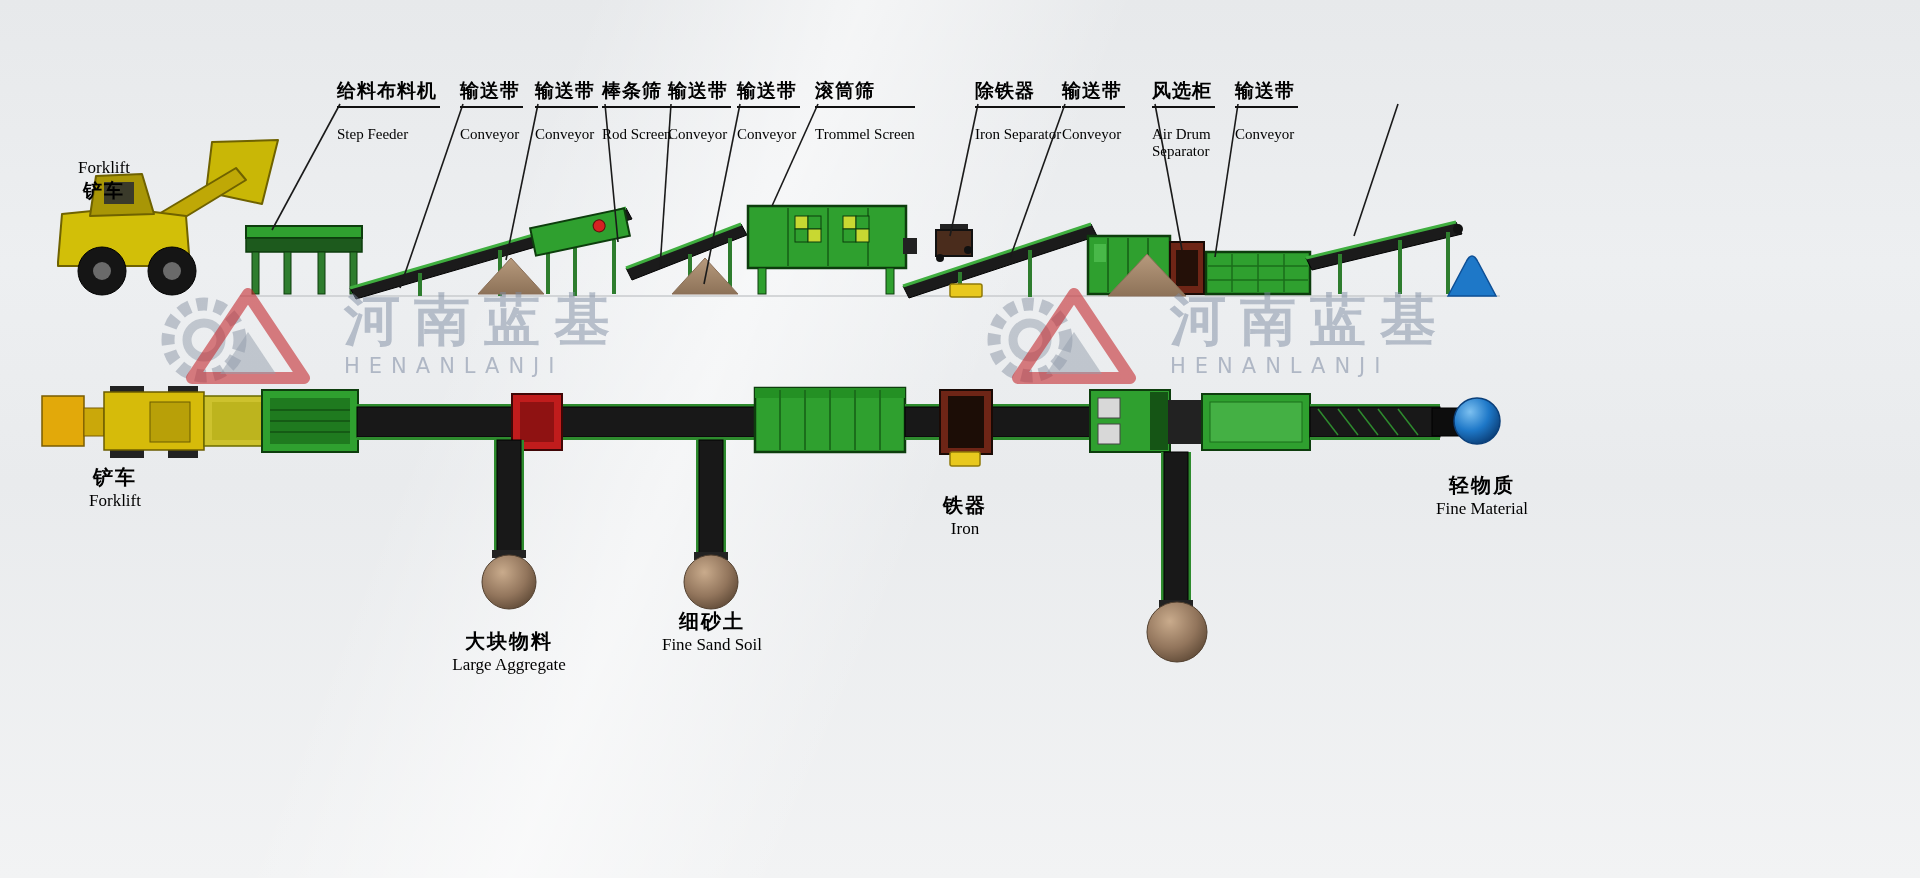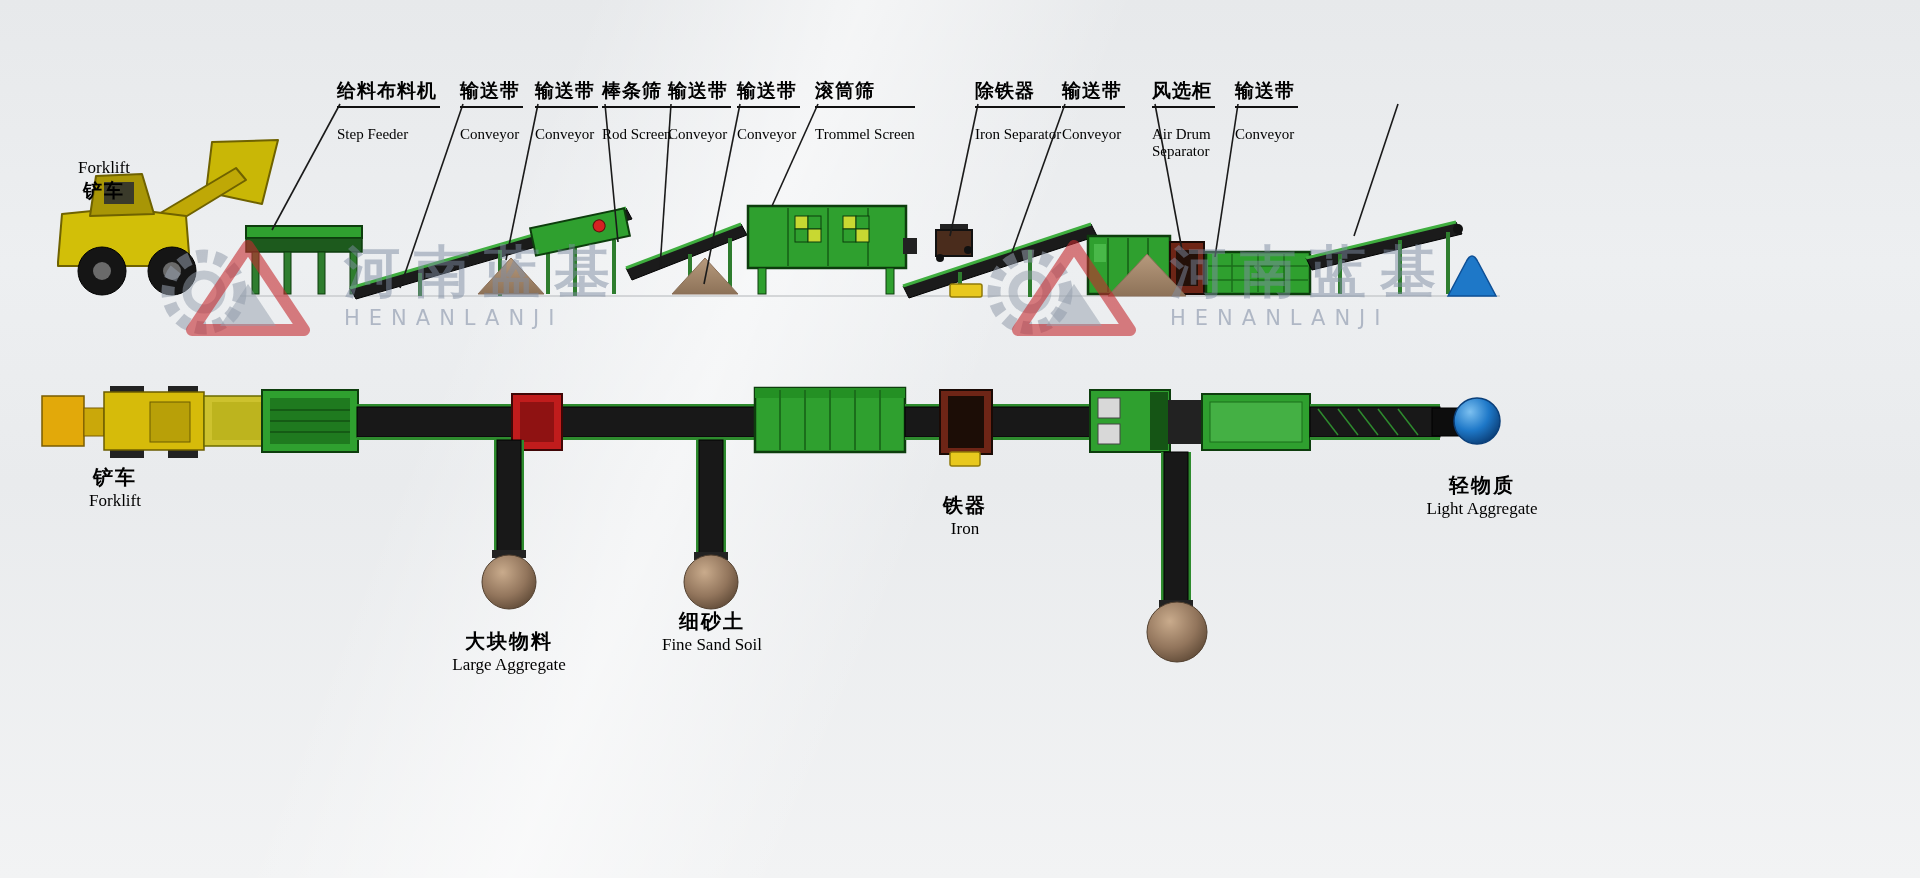--- a/index.html
+++ b/index.html
@@ -20,21 +20,21 @@
   .callout .en.line2{padding-top:0;}
   
   .fl-label{position:absolute;left:52px;top:158px;width:104px;text-align:center;}
   .fl-label .en{display:block;font-size:17px;font-family:"Liberation Serif",serif;}
   .fl-label .zh{display:block;font-size:19px;font-weight:bold;letter-spacing:2px;}
   
   .plan-label{position:absolute;text-align:center;}
   .plan-label .zh{display:block;font-size:20px;font-weight:bold;letter-spacing:2px;}
   .plan-label .en{display:block;font-size:17px;font-family:"Liberation Serif",serif;}
   
-  .watermark{position:absolute;display:flex;align-items:center;gap:12px;pointer-events:none;}
+  .watermark{position:absolute;display:flex;align-items:center;gap:12px;pointer-events:none;margin-top:48px;}
   .wm-zh{font-size:56px;font-weight:bold;letter-spacing:14px;color:rgba(126,139,162,0.5);line-height:1;}
   .wm-en{font-size:21px;font-weight:normal;letter-spacing:9px;color:rgba(126,139,162,0.55);margin-top:6px;}
 </style>
 </head>
 <body>
 
 <div id="canvas">
 
   <svg id="scene" width="1920" height="878" viewBox="0 0 1920 878">
     <defs>
@@ -383,16 +383,16 @@
   <div class="plan-label" style="left:642px;top:608px;width:140px;">
     <span class="zh">细砂土</span>
     <span class="en">Fine Sand Soil</span>
   </div>
   <div class="plan-label" style="left:915px;top:468px;width:100px;margin-top:24px;">
     <span class="zh">铁器</span>
     <span class="en">Iron</span>
   </div>
   <div class="plan-label" style="left:1408px;top:472px;width:148px;">
     <span class="zh">轻物质</span>
-    <span class="en">Light Aggregate</span>
+    <span class="en">Fine Material</span>
   </div>
 
 </div>
 
 </body></html>

